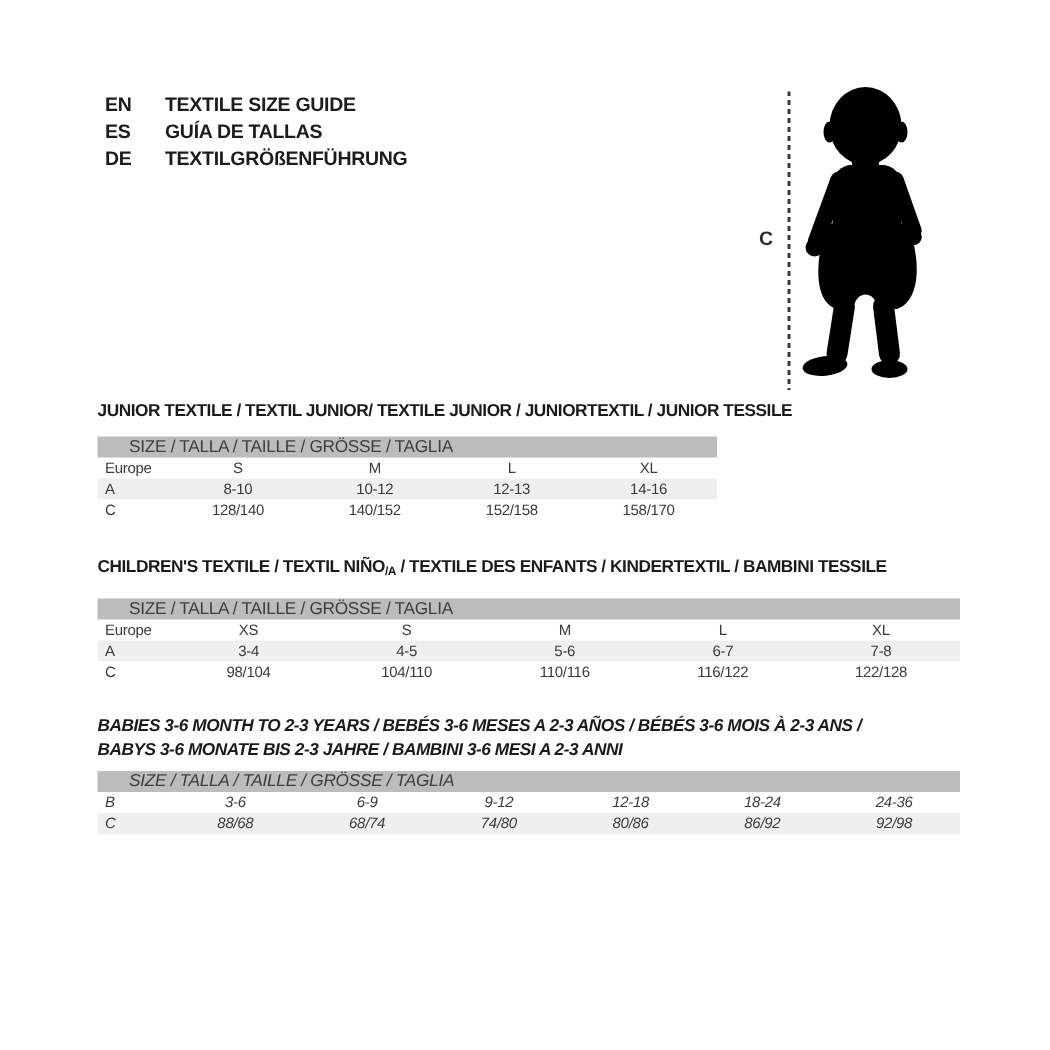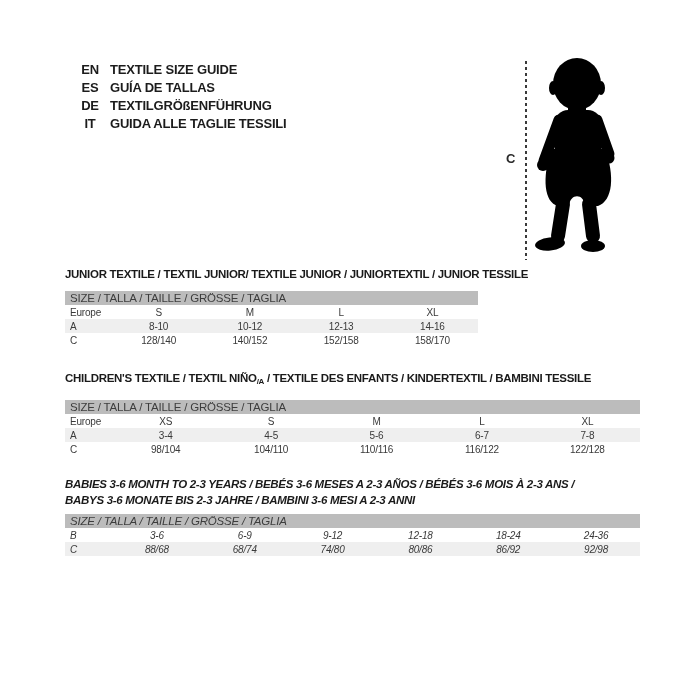--- a/index.html
+++ b/index.html
@@ -9,21 +9,21 @@
     width: 700px;
     height: 700px;
     background: #ffffff;
     font-family: "Liberation Sans", sans-serif;
     color: #1a1a1a;
     overflow: hidden;
   }
 
   
   .lang-block { position: absolute; left: 70px; top: 60px; }
-  .lang-row { display: flex; height: 18px; align-items: center; text-align: center; }
+  .lang-row { display: flex; height: 18px; align-items: center; }
   .lang-code {
     width: 40px; font-size: 13px; font-weight: bold;
     letter-spacing: -0.2px; color: #1c1c1c;
   }
   .lang-label {
     font-size: 13px; font-weight: bold;
     letter-spacing: -0.2px; color: #1c1c1c; white-space: nowrap;
   }
 
   
@@ -48,21 +48,21 @@
     color: #1a1a1a; line-height: 14px; white-space: nowrap;
   }
   .tbl-title.two-line { line-height: 16px; white-space: normal; }
   .tbl-title .sub { font-size: 8px; vertical-align: -2px; }
   .t1 .tbl-title { margin-bottom: 10px; }
   .t2 .tbl-title { margin-bottom: 11px; }
   .t3 .tbl-title { margin-bottom: 6px; }
   .tbl-header {
     height: 14px; background: #bcbcbc;
     display: flex; align-items: center;
-    padding-left: 5px;
+    padding-left: 21px;
     font-size: 11.5px; letter-spacing: -0.2px; color: #3d3d3d;
     white-space: nowrap;
   }
   .tbl-row {
     display: flex; height: 14px; align-items: center;
     font-size: 10px; letter-spacing: -0.2px; color: #3a3a3a;
   }
   .tbl-row.striped { background: #efefef; }
   .row-label { width: 48px; padding-left: 5px; }
   .cell { flex: 1; text-align: center; white-space: nowrap; }
@@ -84,24 +84,20 @@
       <span class="lang-code">EN</span>
       <span class="lang-label">TEXTILE SIZE GUIDE</span>
     </div>
     <div class="lang-row">
       <span class="lang-code">ES</span>
       <span class="lang-label">GUÍA DE TALLAS</span>
     </div>
     <div class="lang-row">
       <span class="lang-code">DE</span>
       <span class="lang-label">TEXTILGRÖßENFÜHRUNG</span>
-    </div>
-    <div class="lang-row">
-      <span class="lang-code">IT</span>
-      <span class="lang-label">GUIDA ALLE TAGLIE TESSILI</span>
     </div>
   </div>
 
   <div class="figure">
     <span class="c-label">C</span>
     <div class="dash-line"></div>
     <svg class="baby-svg" width="92" height="202" viewBox="0 0 92 202" aria-hidden="true">
       <g fill="#000000" stroke="none">
 
         <ellipse cx="45" cy="27" rx="24" ry="26"></ellipse>

